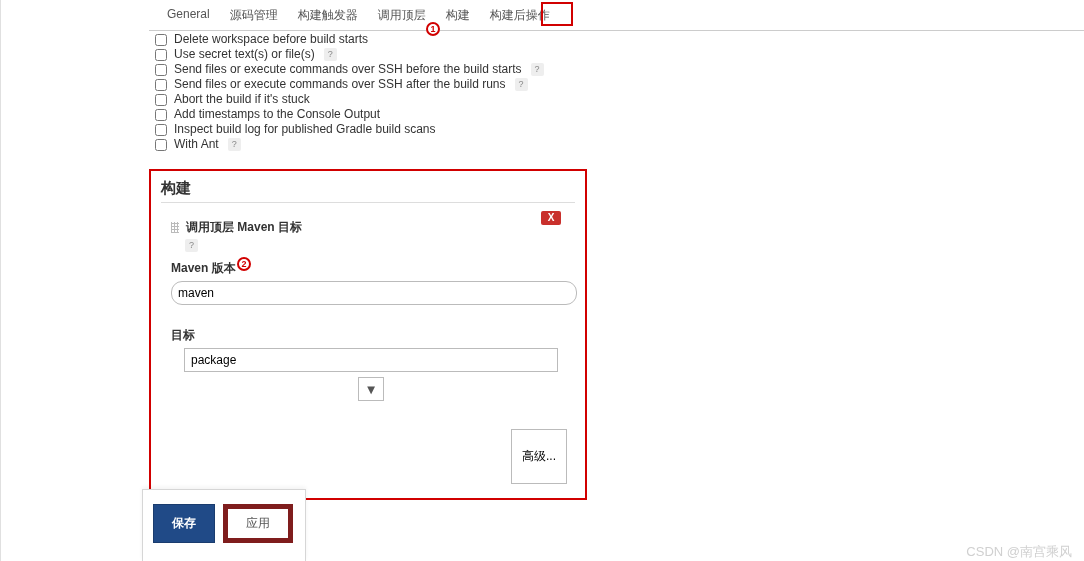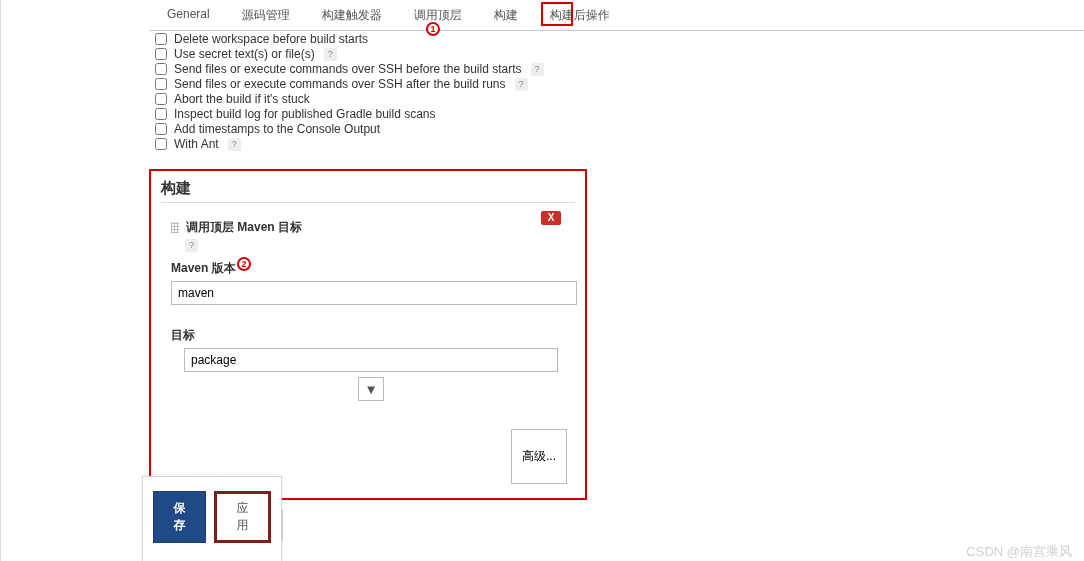--- a/index.html
+++ b/index.html
@@ -17,21 +17,20 @@
       padding-top: 3px;
       border-left: 1px solid #e0e0e0;
     }
     .tabs-wrap {
       border-bottom: 1px solid #ccc;
       position: relative;
       padding-left: 8px;
     }
     .tabs {
       display: flex;
-      gap: 12px;
     }
     .tab {
       padding: 4px 10px 6px;
       color: #555;
       cursor: pointer;
       font-size: 12px;
     }
     .tab-highlight {
       position: absolute;
       left: 392px;
@@ -52,21 +51,21 @@
       font-weight: bold;
       display: flex;
       align-items: center;
       justify-content: center;
       pointer-events: none;
     }
     .marker1 { left: 426px; top: 22px; }
     .marker2 { left: 237px; top: 257px; }
     .checkrow {
       display: flex;
-      align-items: center;
+      align-items: flex-end;
       gap: 7px;
       padding: 1px 0 0 6px;
       font-size: 12px;
       color: #333;
       line-height: 14px;
     }
     .checkrow input[type="checkbox"] {
       width: 12px; height: 12px;
     }
     .helpq {
@@ -140,21 +139,21 @@
     .maven-select, .goal-input {
       width: 406px;
       height: 24px;
       border: 1px solid #bbb;
       font-size: 12px;
       padding: 2px 6px;
       background: #fff;
     }
     .maven-select { appearance: none; -webkit-appearance:none; padding-right: 18px; background:
       #fff linear-gradient(45deg, transparent 46%, #555 46%, #555 54%, transparent 54%) no-repeat right 10px top 8px / 6px 6px,
-      #fff linear-gradient(-45deg, transparent 46%, #555 46%, #555 54%, transparent 54%) no-repeat right 5px top 8px / 6px 6px;
+      #fff linear-gradient(-45deg, transparent 46%, #555 46%, #555 54%, transparent 54%) no-repeat right 5px top 8px / 6px 6px; border-radius: 11px;
     }
     .goal-row {
       display: flex;
       gap: 5px;
       align-items: center;
       flex-direction: column;
     }
     .goal-row .goal-input { width: 374px; }
     .dropdown-btn {
       width: 26px; height: 24px;
@@ -199,42 +198,42 @@
     .post-title {
       font-size: 15px;
       font-weight: bold;
       margin-top: 22px;
       margin-left: 4px;
     }
     .footer {
       position: absolute;
       left: 142px;
       bottom: 0;
-      width: 140px;
+      width: 164px;
       border: 1px solid #d6d6d6;
       border-bottom: none;
       background: #fff;
       padding: 14px 10px 18px;
       display: flex;
       gap: 8px;
       box-shadow: 0 -2px 4px rgba(0,0,0,0.05);
     }
     .btn-save {
       background: #204a87;
       color: #fff;
       border: 1px solid #1a3c6e;
       padding: 6px 18px;
       font-size: 12px;
       font-weight: bold;
       cursor: pointer;
     }
     .btn-apply {
       background: #fff;
       color: #555;
-      border: 3px solid #7f1d1d;
+      border: 5px solid #7f1d1d;
       padding: 6px 18px;
       font-size: 12px;
       cursor: pointer;
     }
     .watermark {
       position: absolute;
       right: 12px;
       bottom: 0;
       color: #d0d0d0;
       font-size: 13px;
@@ -275,25 +274,25 @@
       <input type="checkbox" style="">
       <span>Send files or execute commands over SSH after the build runs</span>
       <span class="helpq">?</span>
     </label>
     <label class="checkrow">
       <input type="checkbox" style="">
       <span>Abort the build if it's stuck</span>
     </label>
     <label class="checkrow">
       <input type="checkbox" style="">
+      <span>Add timestamps to the Console Output</span>
+    </label>
+    <label class="checkrow">
+      <input type="checkbox" style="">
       <span>Inspect build log for published Gradle build scans</span>
-    </label>
-    <label class="checkrow">
-      <input type="checkbox" style="">
-      <span>Add timestamps to the Console Output</span>
     </label>
     <label class="checkrow">
       <input type="checkbox" style="">
       <span>With Ant</span>
       <span class="helpq">?</span>
     </label>
   </div>
 
   <div class="build-box">
     <div class="build-title">构建</div>

